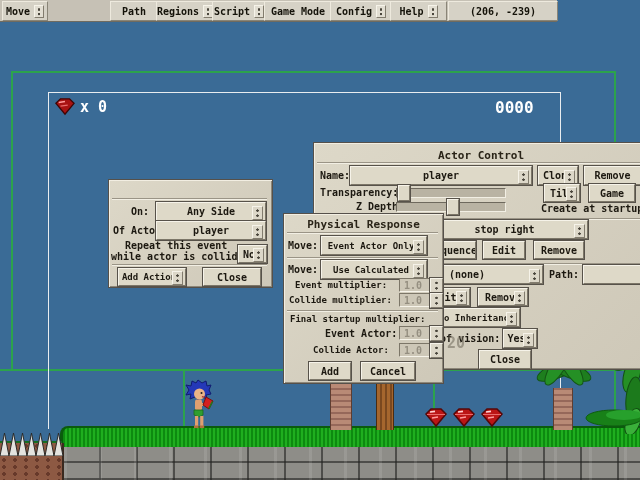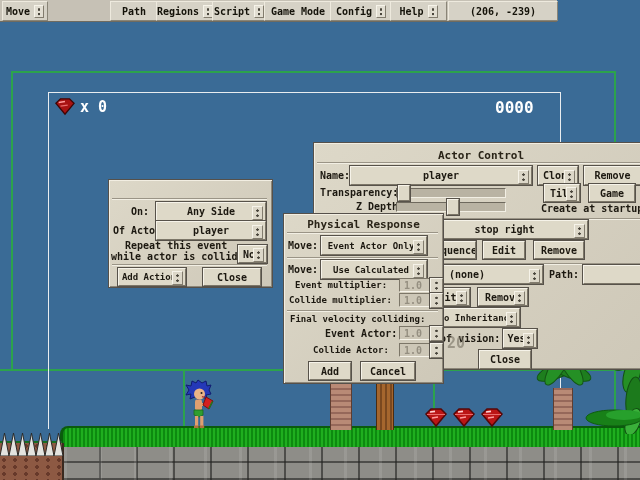--- a/index.html
+++ b/index.html
@@ -322,21 +322,21 @@
     </div>
     <div class="abs spin" style="left:146px;top:64px"></div>
 
     <div class="abs lbl" style="left:5px;top:81px;font-size:9px">Collide multiplier:</div>
     <div class="abs fld" style="left:115px;top:79px;width:28px;height:12px">
       <span>1.0</span>
     </div>
     <div class="abs spin" style="left:146px;top:79px"></div>
 
     <div class="abs sep" style="left:3px;top:96px;width:151px"></div>
-    <div class="abs lbl" style="left:6px;top:100px;font-size:9px">Final velocity colliding:</div>
+    <div class="abs lbl" style="left:6px;top:100px;font-size:9px">Final startup multiplier:</div>
 
     <div class="abs lbl" style="left:41px;top:114px;font-size:10px">Event Actor:</div>
     <div class="abs fld" style="left:115px;top:112px;width:28px;height:12px">
       <span>1.0</span>
     </div>
     <div class="abs spin" style="left:146px;top:112px"></div>
 
     <div class="abs lbl" style="left:29px;top:131px;font-size:9px">Collide Actor:</div>
     <div class="abs fld" style="left:115px;top:129px;width:28px;height:12px">
       <span>1.0</span>

